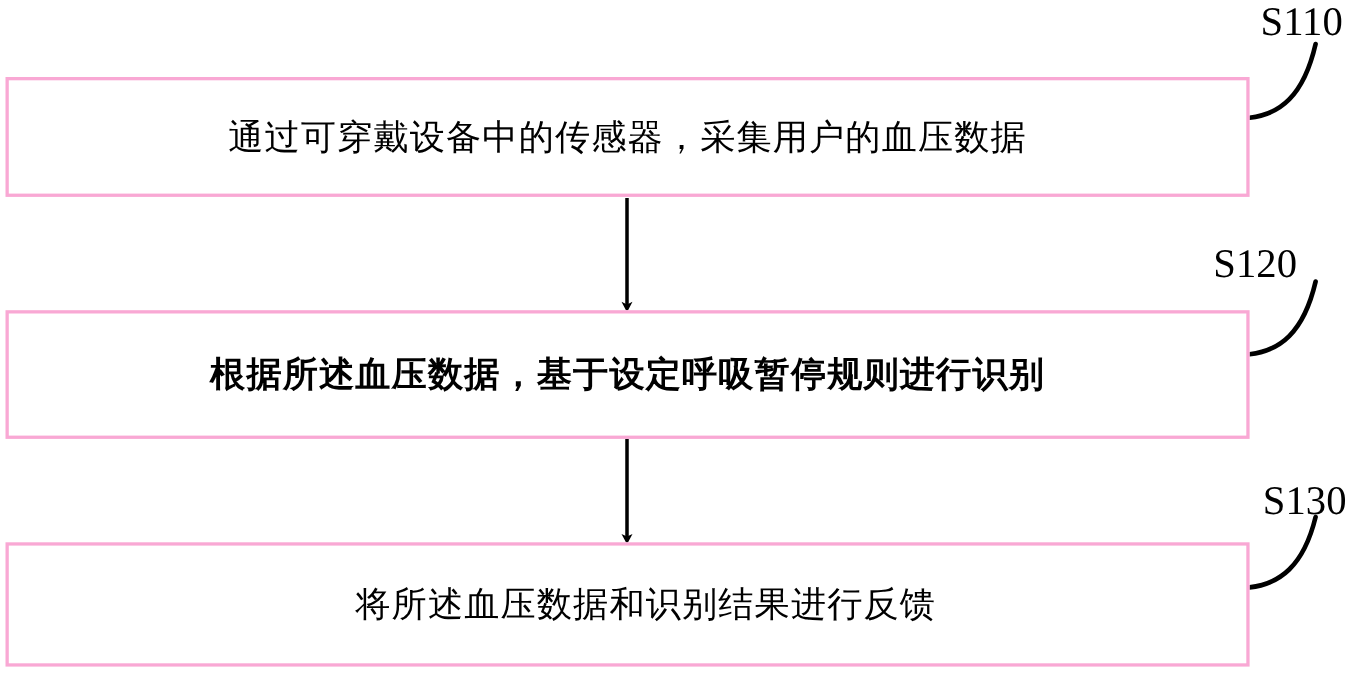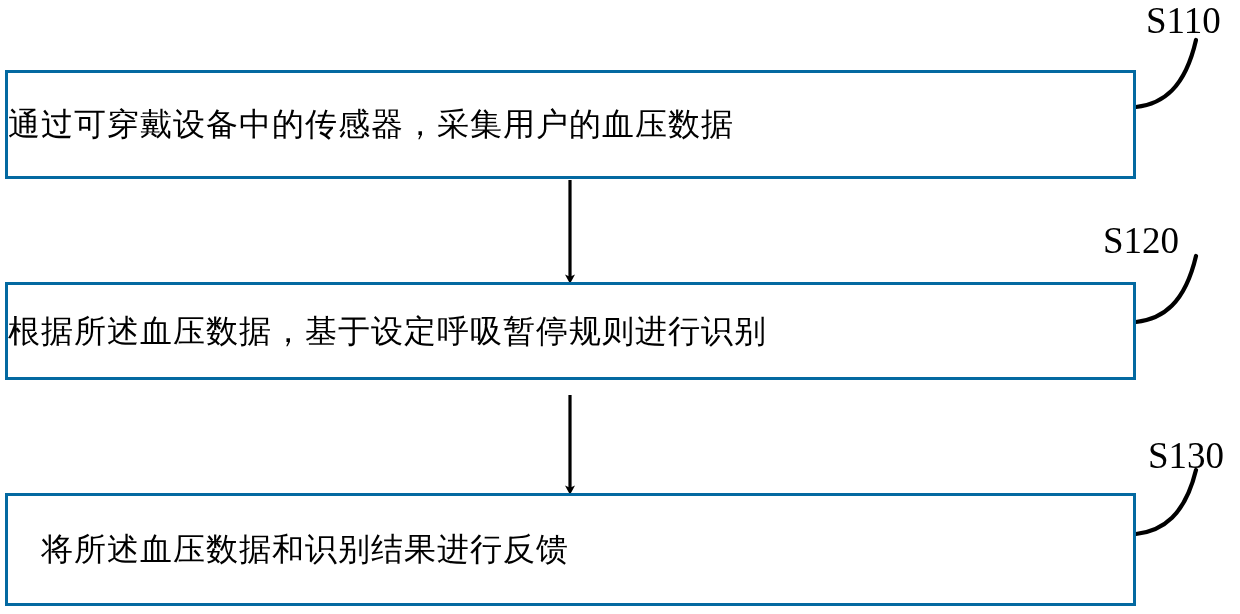--- a/index.html
+++ b/index.html
@@ -21,46 +21,46 @@
   .flow-svg {
     position: absolute;
     left: 0;
     top: 0;
     width: 1240px;
     height: 614px;
   }
   .step-box {
     position: absolute;
     box-sizing: border-box;
-    border: 3px solid #0369a1;
+    border: 3px solid #f9a8d4;
     background: #ffffff;
     display: flex;
     align-items: center;
-    justify-content: flex-start;
+    justify-content: center;
   }
   .step-text {
     font-family: "Liberation Serif", "DejaVu Serif", serif;
     font-size: 32px;
     line-height: 1.2;
     color: #000000;
     letter-spacing: 1px;
     white-space: nowrap;
     text-align: center;
   }
   .step-label {
     position: absolute;
     font-family: "Liberation Serif", "DejaVu Serif", serif;
     font-size: 37px;
     line-height: 1;
     color: #000000;
     white-space: nowrap;
   }
   
   #box-s110 { left: 5px;  top: 70px;  width: 1131px; height: 109px; }
-  #box-s120 { left: 5px;  top: 282px; width: 1131px; height: 98px; }
+  #box-s120 { left: 5px;  top: 282px; width: 1131px; height: 117px; font-weight: bold; }
   #box-s130 { left: 5px;  top: 493px; width: 1131px; height: 113px; padding-left: 33px; }
   
   #label-s110 { left: 1146px; top: 2px;   }
   #label-s120 { left: 1103px; top: 222px; }
   #label-s130 { left: 1148px; top: 437px; font-family: Liberation Serif, serif; }
 </style>
 </head>
 <body>
 
 <div id="canvas">

